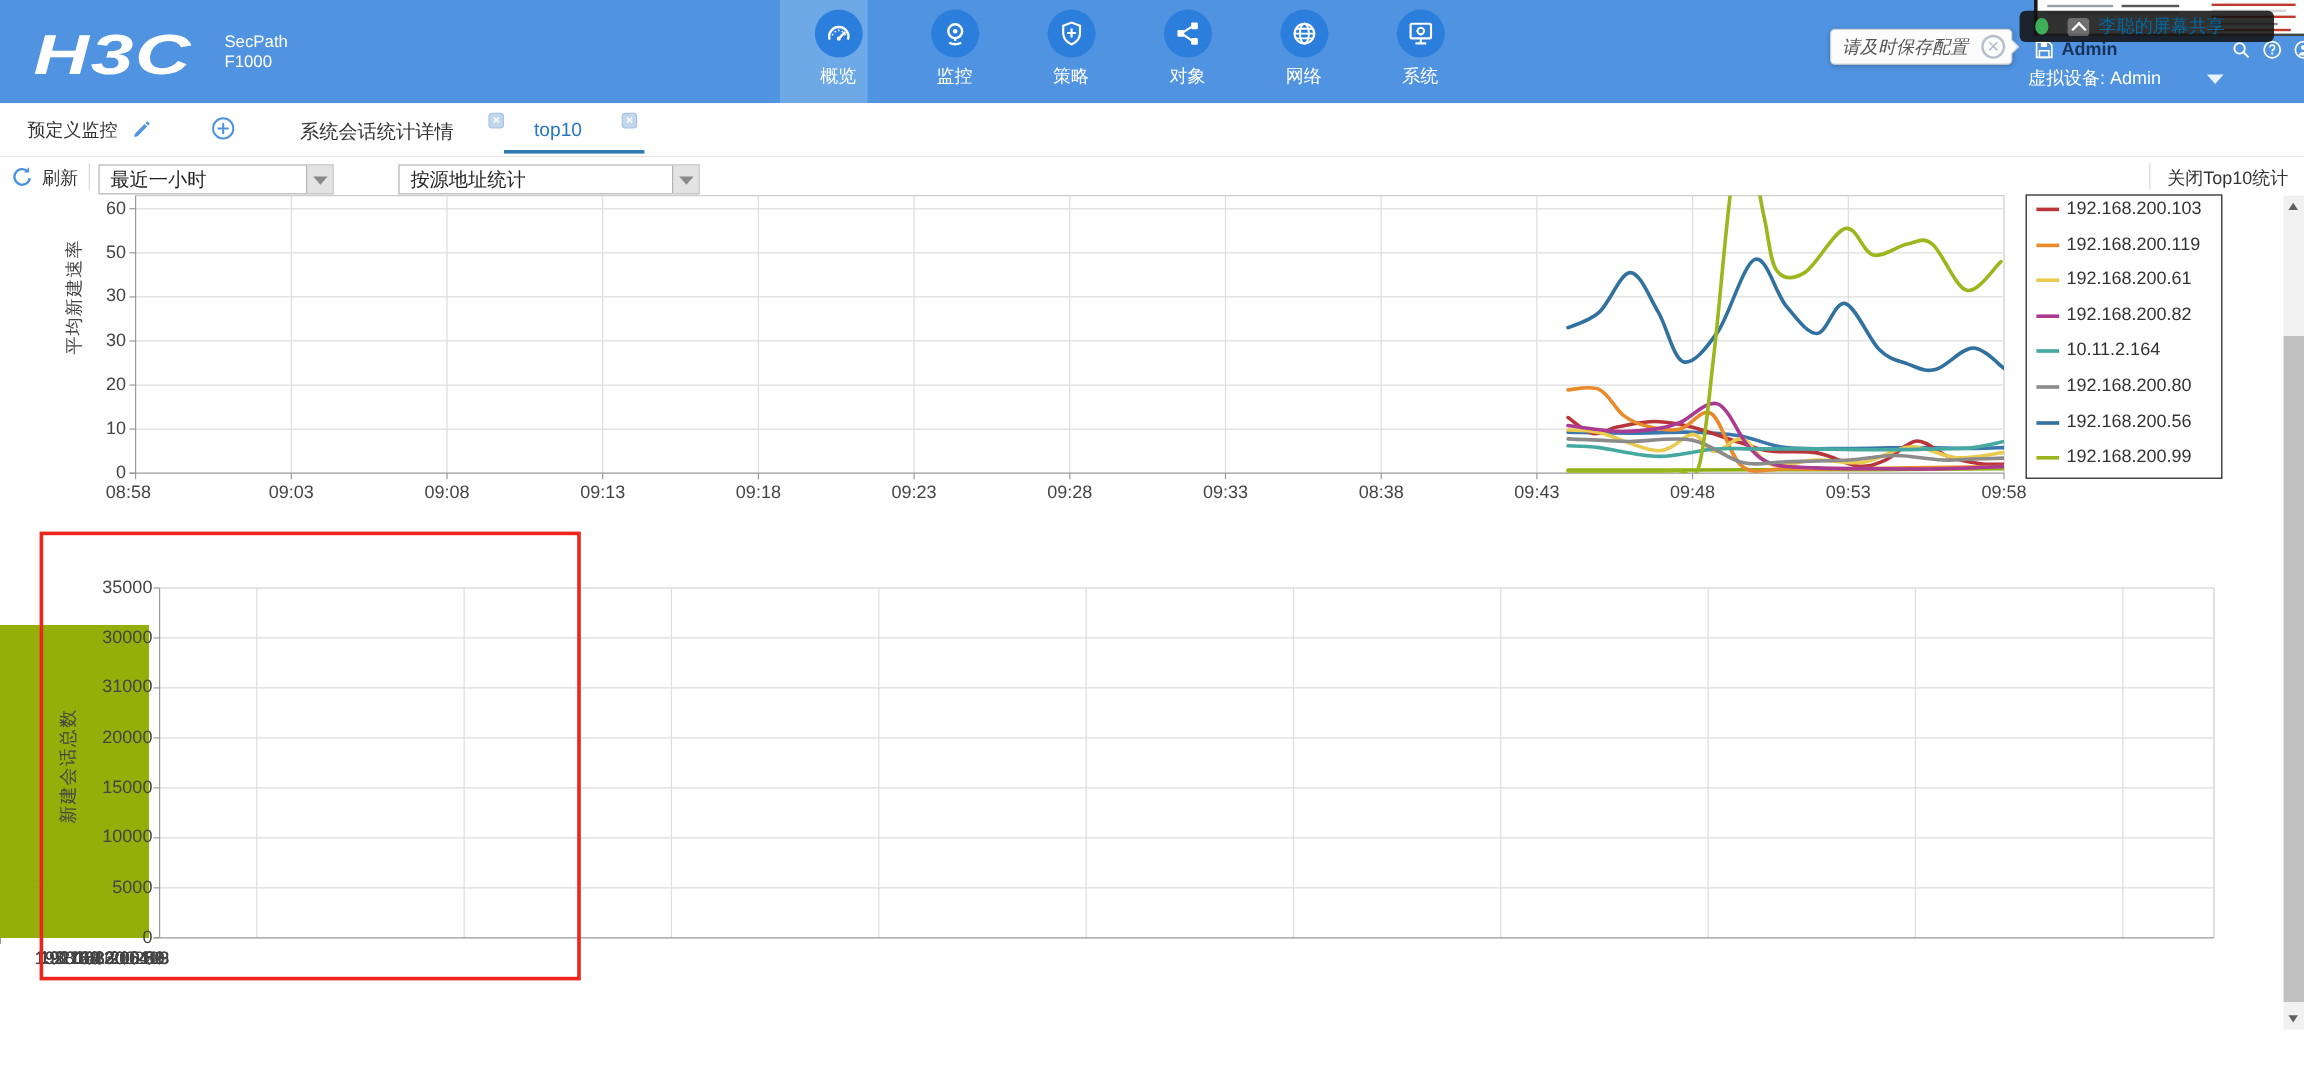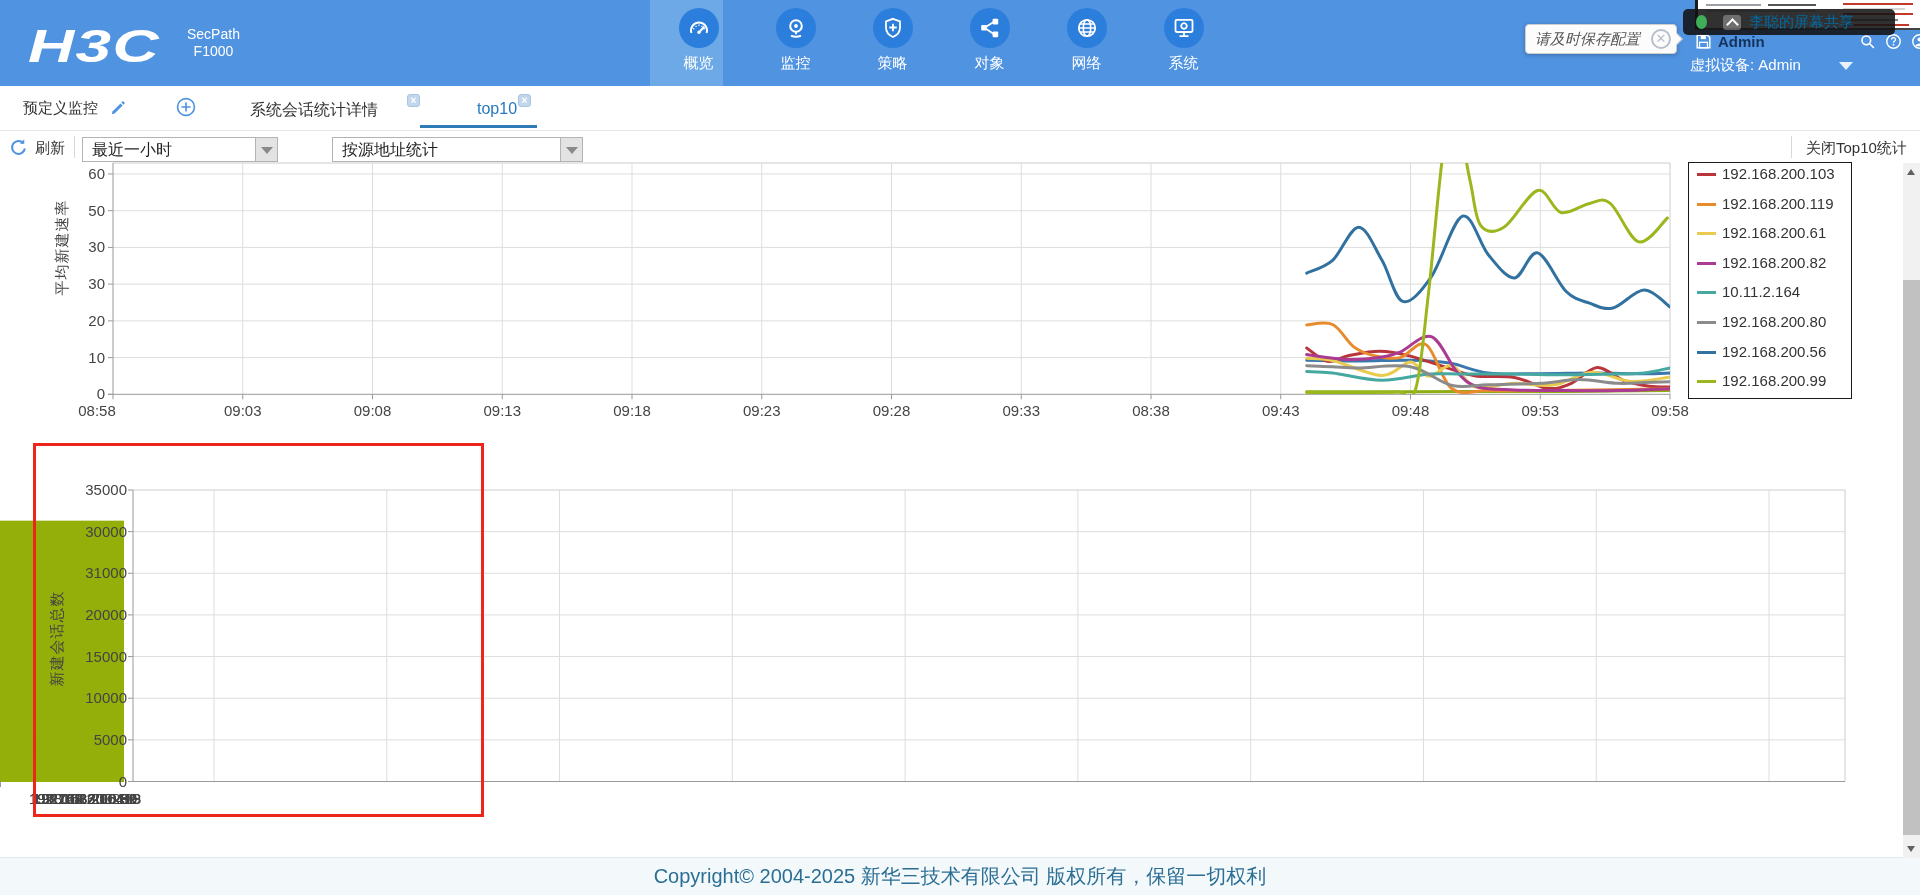--- a/index.html
+++ b/index.html
@@ -3,21 +3,21 @@
 <meta charset="utf-8">
 <style>
   * { margin:0; padding:0; box-sizing:border-box; }
   html,body { width:1920px; height:895px; overflow:hidden; background:#fff;
     font-family:"Liberation Sans","DejaVu Sans",sans-serif; }
   #app { position:relative; width:1920px; height:895px; overflow:hidden; }
 
   
   #header { position:absolute; left:0; top:0; width:1920px; height:86px; background:#5093e1; }
   #logo { position:absolute; left:28px; top:18px; color:#fff; font-size:47px; font-weight:bold; font-style:italic; letter-spacing:1px; transform:scaleX(1.36); transform-origin:0 50%; }
-  #product { position:absolute; left:187px; top:26px; color:#fff; font-size:14px; line-height:17px;text-align:center; }
+  #product { position:absolute; left:187px; top:26px; color:#fff; font-size:14px; line-height:17px; }
   .nav-item { position:absolute; top:0; width:73px; height:86px; cursor:pointer; }
   .nav-item.active { background:#6da9e7; }
   .nav-circle { position:absolute; left:28.5px; top:8px; width:40px; height:40px; border-radius:50%; background:#2b7edc; }
   .nav-circle svg { position:absolute; left:8px; top:8px; width:24px; height:24px; }
   .nav-label { position:absolute; left:0; top:54px; width:97px; text-align:center; color:#fff; font-size:15px; }
   #hdr-row1 { position:absolute; top:32px; left:1690px; height:20px; color:#15335c; }
   #hdr-user { position:absolute; left:28px; top:1px; font-size:15px; color:#15335c; font-weight:bold;}
   .hicon { position:absolute; top:0; width:19px; height:19px; }
   #vdev { position:absolute; left:1690px; top:56px; color:#fff; font-size:15px; }
   #vdev-arrow { position:absolute; left:1839px; top:62px; width:0; height:0; border-left:7px solid transparent; border-right:7px solid transparent; border-top:8px solid #e8f2fc; }
@@ -37,21 +37,21 @@
   #ss-up:after { content:""; position:absolute; left:4.5px; top:5px; width:7px; height:7px; border-left:2px solid #fff; border-top:2px solid #fff; transform:rotate(45deg); }
   #ss-title { position:absolute; left:66px; top:4px; color:#0369a1; font-size:15px; white-space:nowrap; }
 
   
   #tabbar { position:absolute; left:0; top:86px; width:1920px; height:45px; background:#fff; border-bottom:1px solid #e5e5e5; }
   #predef-label { position:absolute; left:23px; top:99px; font-size:15px; color:#333; }
   #pencil { position:absolute; left:110px; top:99px; width:17px; height:17px; }
   #addtab { position:absolute; left:175px; top:96px; width:22px; height:22px; }
   .tabtext { position:absolute; top:100px; font-size:16px; color:#333; }
   .tabclose { position:absolute; top:94px; width:13px; height:13px; background:#c3d7ec; border:1px solid #a9c4e2; border-radius:3px; color:#fff; font-size:10px; line-height:11px; text-align:center; font-weight:bold; cursor:pointer; }
-  #tab2-text { color:#2878be;margin-left:32px; }
+  #tab2-text { color:#2878be; }
   #tab2-underline { position:absolute; left:420px; top:125px; width:117px; height:3px; background:#2e7bb6; }
 
   
   #toolbar { position:absolute; left:0; top:131px; width:1920px; height:32px; background:#fff; }
   #refresh-icon { position:absolute; left:8px; top:137px; width:21px; height:21px; }
   #refresh-label { position:absolute; left:35px; top:139px; font-size:15px; color:#333; }
   .vdiv { position:absolute; top:136px; width:1px; height:22px; background:#d8d8d8; }
   .dropdown { position:absolute; top:137px; height:25px; background:#fff; border:1px solid #b3b3b3; }
   .dropdown .val { position:absolute; left:9px; top:2px; font-size:16px; color:#222; }
   .dropdown .btn { position:absolute; right:0; top:0; width:22px; height:23px; background:#e3e3e3; border-left:1px solid #b3b3b3; }
@@ -347,21 +347,21 @@
       <line x1="NaN" y1="781.5" x2="NaN" y2="786.5" stroke="#999999" stroke-width="1"></line>
     </svg>
   <div id="chart-labels">
       <div class="ylab" style="left:55px;top:385.3px;width:50px">0</div>
       <div class="ylab" style="left:55px;top:348.58000000000004px;width:50px">10</div>
       <div class="ylab" style="left:55px;top:311.86px;width:50px">20</div>
       <div class="ylab" style="left:55px;top:275.14px;width:50px">30</div>
       <div class="ylab" style="left:55px;top:238.42000000000002px;width:50px">30</div>
       <div class="ylab" style="left:55px;top:201.70000000000002px;width:50px">50</div>
       <div class="ylab" style="left:55px;top:164.98px;width:50px">60</div>
-      <div class="xlab" style="left:62px;top:402px;width:70px">08:58</div>
+      <div class="xlab" style="left:72px;top:402px;width:70px">08:58</div>
       <div class="xlab" style="left:207.75px;top:402px;width:70px">09:03</div>
       <div class="xlab" style="left:337.5px;top:402px;width:70px">09:08</div>
       <div class="xlab" style="left:467.25px;top:402px;width:70px">09:13</div>
       <div class="xlab" style="left:597px;top:402px;width:70px">09:18</div>
       <div class="xlab" style="left:726.75px;top:402px;width:70px">09:23</div>
       <div class="xlab" style="left:856.5px;top:402px;width:70px">09:28</div>
       <div class="xlab" style="left:986.25px;top:402px;width:70px">09:33</div>
       <div class="xlab" style="left:1116px;top:402px;width:70px">08:38</div>
       <div class="xlab" style="left:1245.75px;top:402px;width:70px">09:43</div>
       <div class="xlab" style="left:1375.5px;top:402px;width:70px">09:48</div>
@@ -423,17 +423,14 @@
       </div>
     </div>
   <div id="highlight-rect"></div>
 
   <div id="scrollbar">
     <div id="sb-up"></div>
     <div id="sb-thumb"></div>
     <div id="sb-down"></div>
   </div>
 
-  <div id="footer">
-    <div class="txt">Copyright© 2004-2025 新华三技术有限公司 版权所有，保留一切权利</div>
-  </div>
 
 </div>
 
 </body></html>

